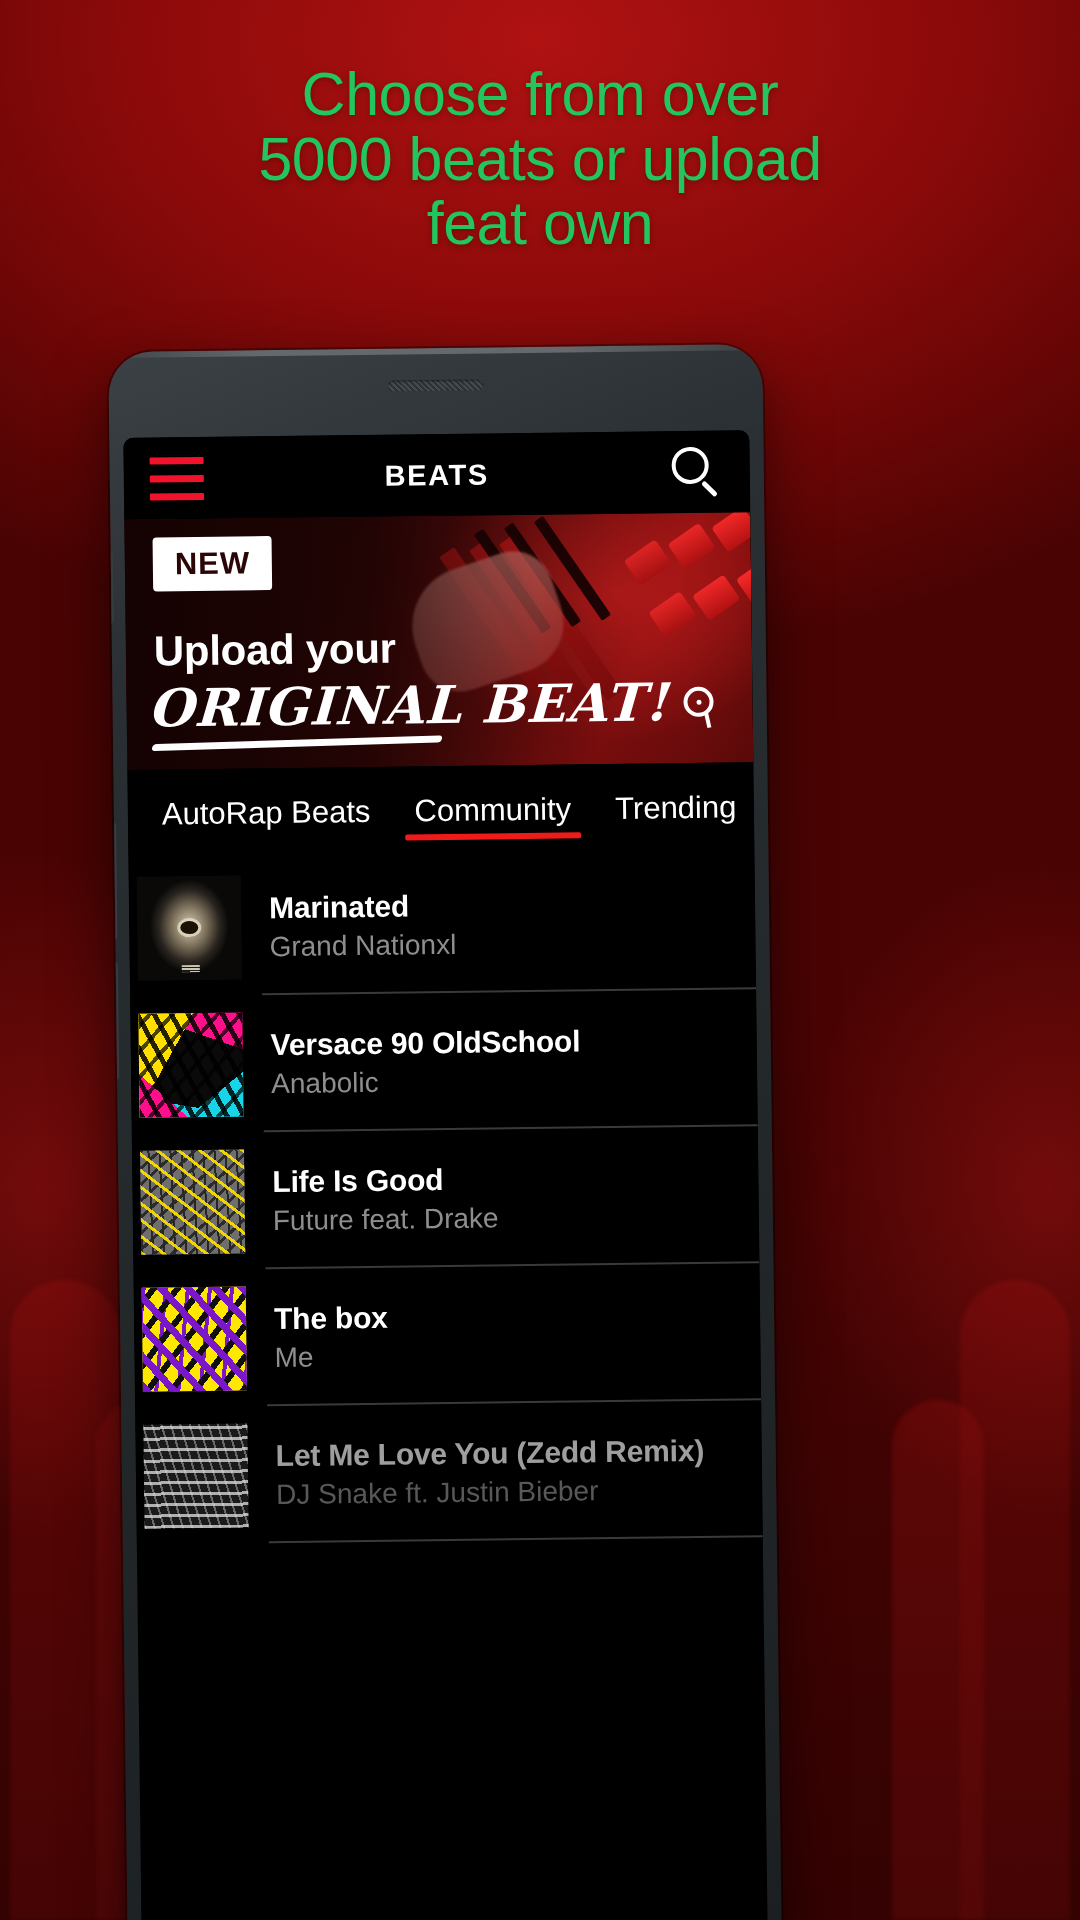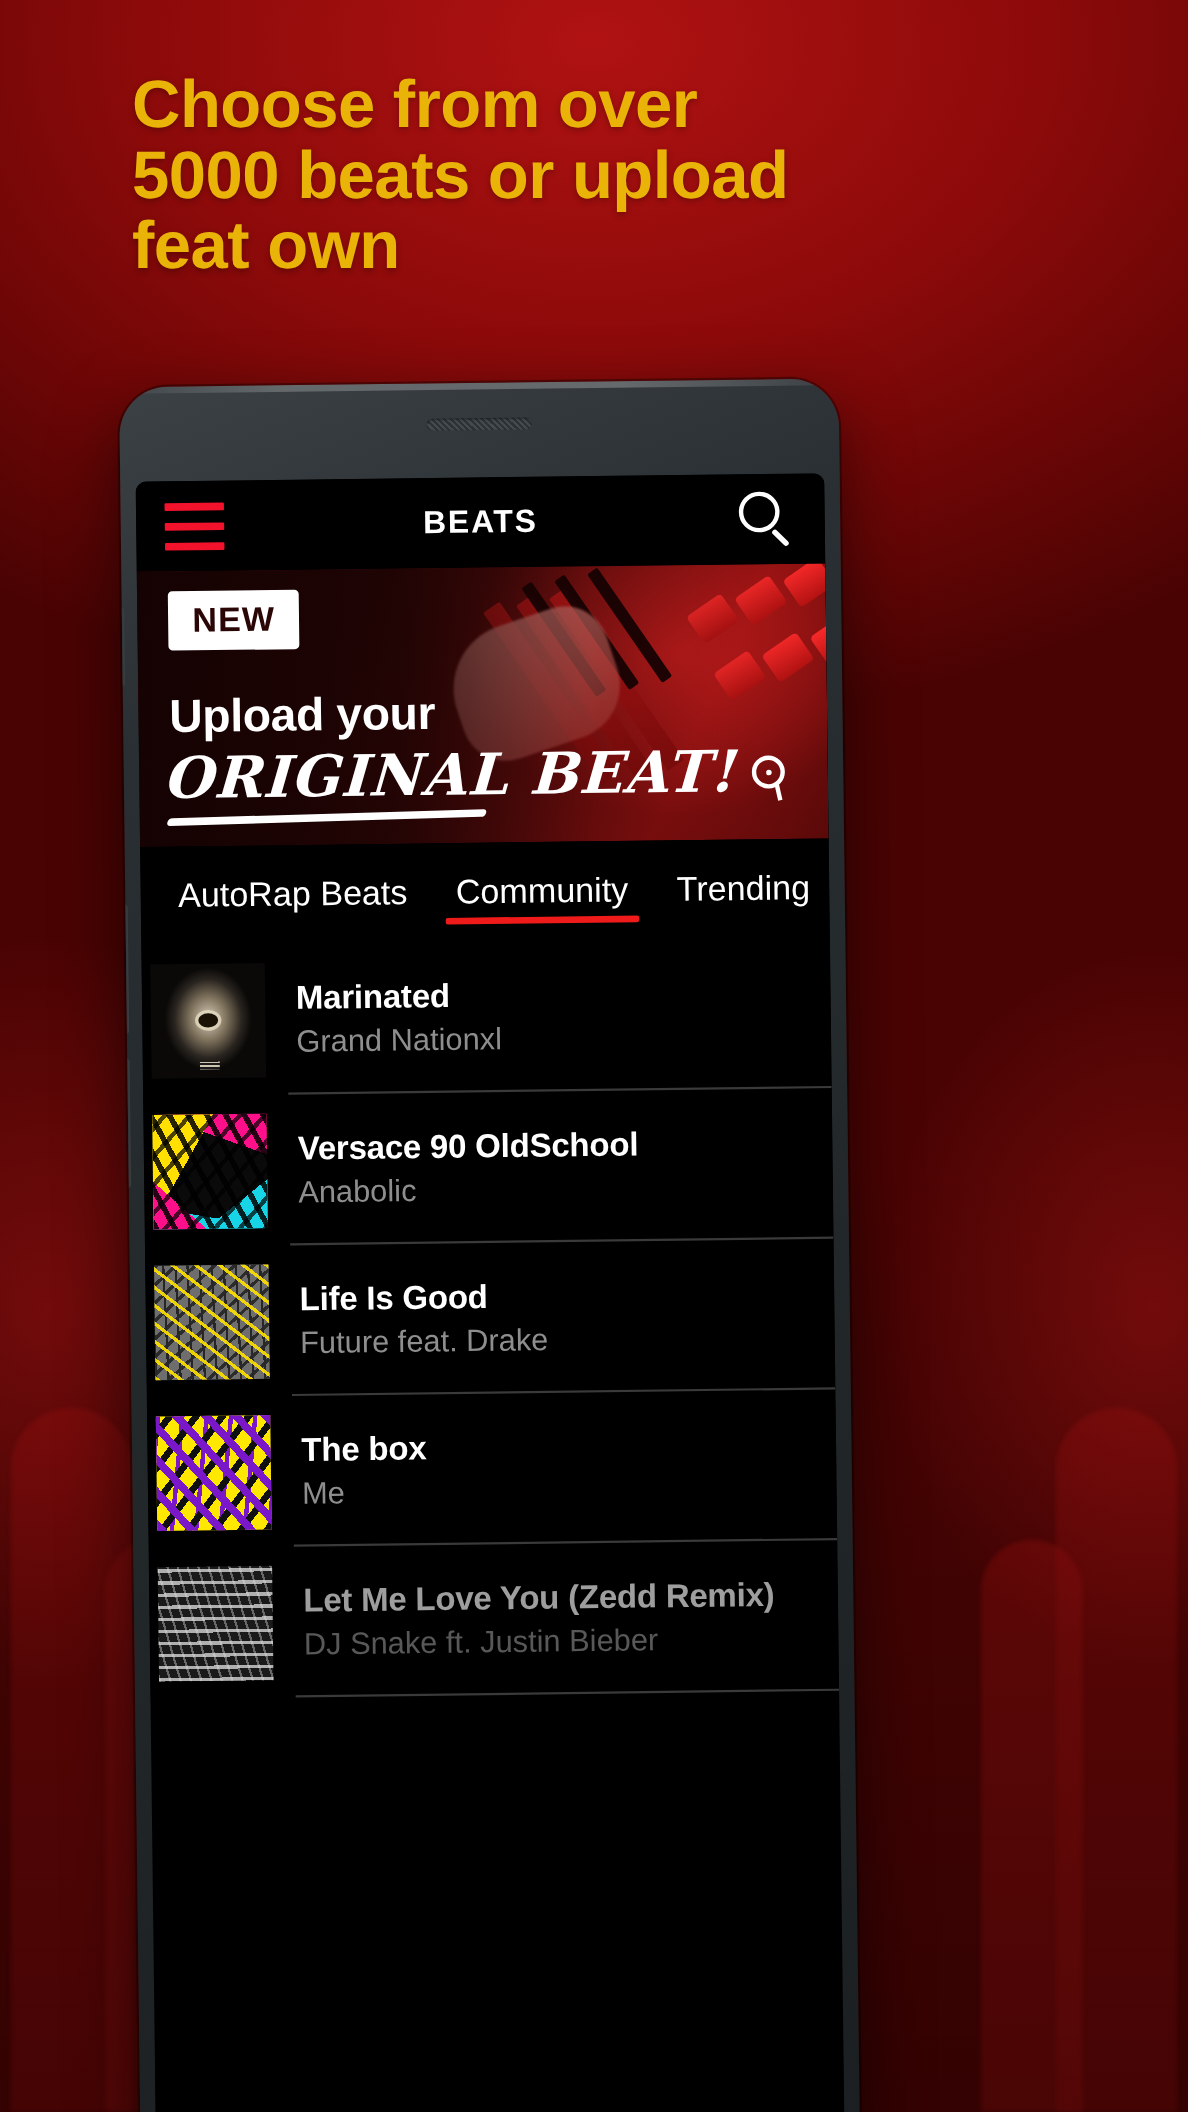--- a/index.html
+++ b/index.html
@@ -26,23 +26,24 @@
   
   .blob{position:absolute;border-radius:90px 90px 0 0;background:rgba(120,10,10,.55);filter:blur(2px);}
   .blob.l1{left:10px;  bottom:0; width:110px; height:640px;}
   .blob.l2{left:96px;  bottom:0; width:92px;  height:520px; background:rgba(145,14,14,.45);}
   .blob.r1{right:10px; bottom:0; width:110px; height:640px;}
   .blob.r2{right:96px; bottom:0; width:92px;  height:520px; background:rgba(145,14,14,.45);}
 
   
   #headline{
     position:absolute; top:62px; left:0; right:0;
-    color:#eab308;
+    text-align:center;
+    color:#22c55e;
     font-size:61px;
-    font-weight:bold;
+    font-weight:normal;
     line-height:1.06;
     letter-spacing:-.5px;
     text-shadow:0 2px 6px rgba(0,0,0,.28);
     padding:0 120px;
   }
   #headline div{ white-space:nowrap; }
 
   
   #phone{
     position:absolute;

